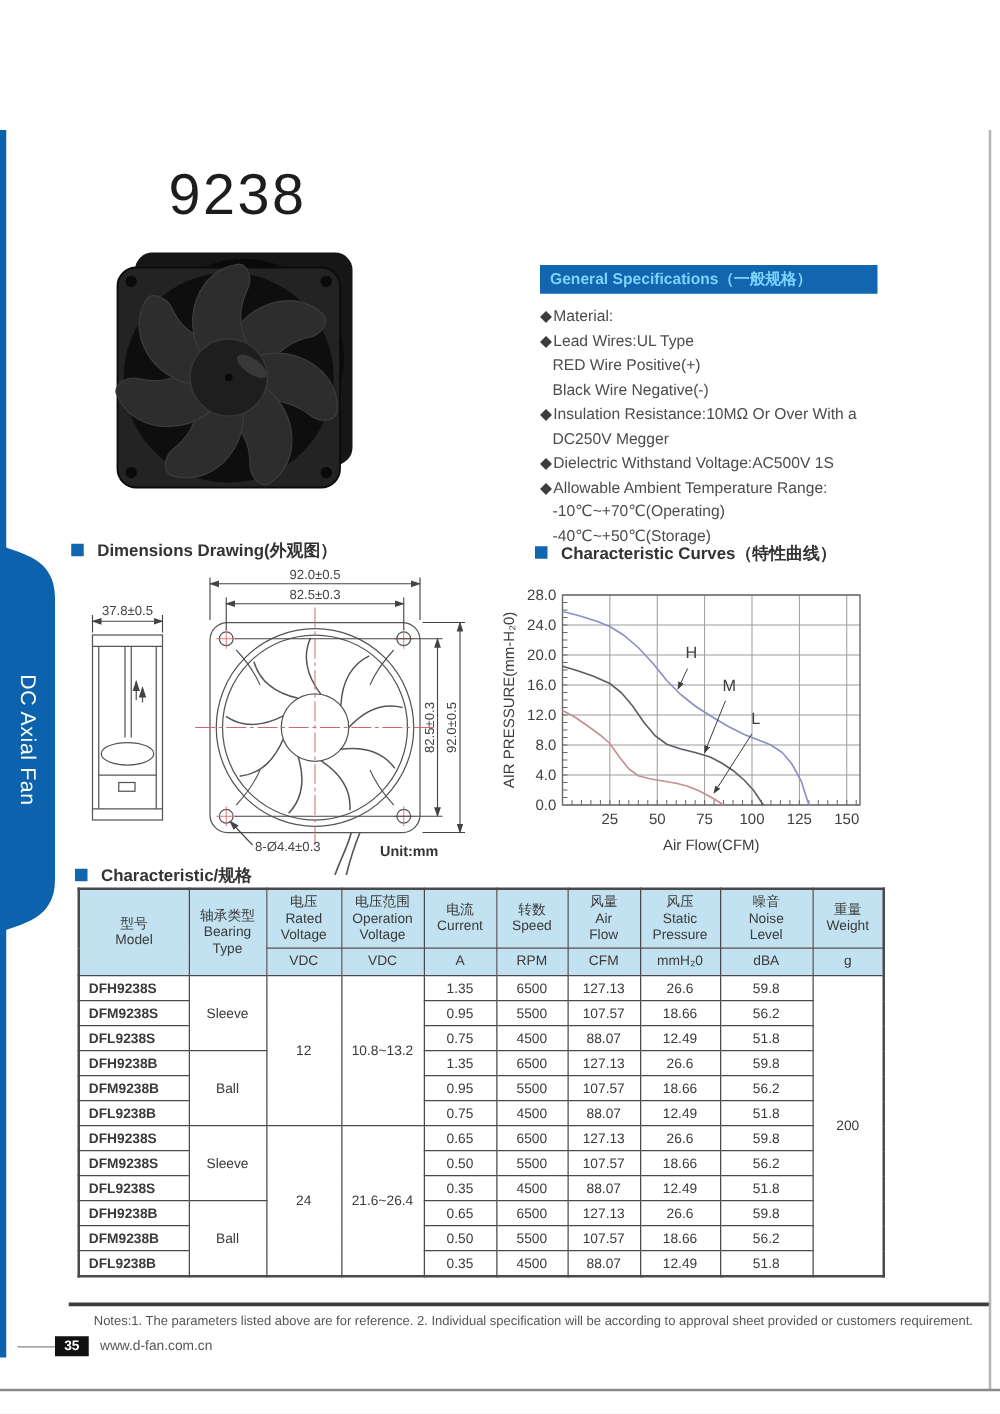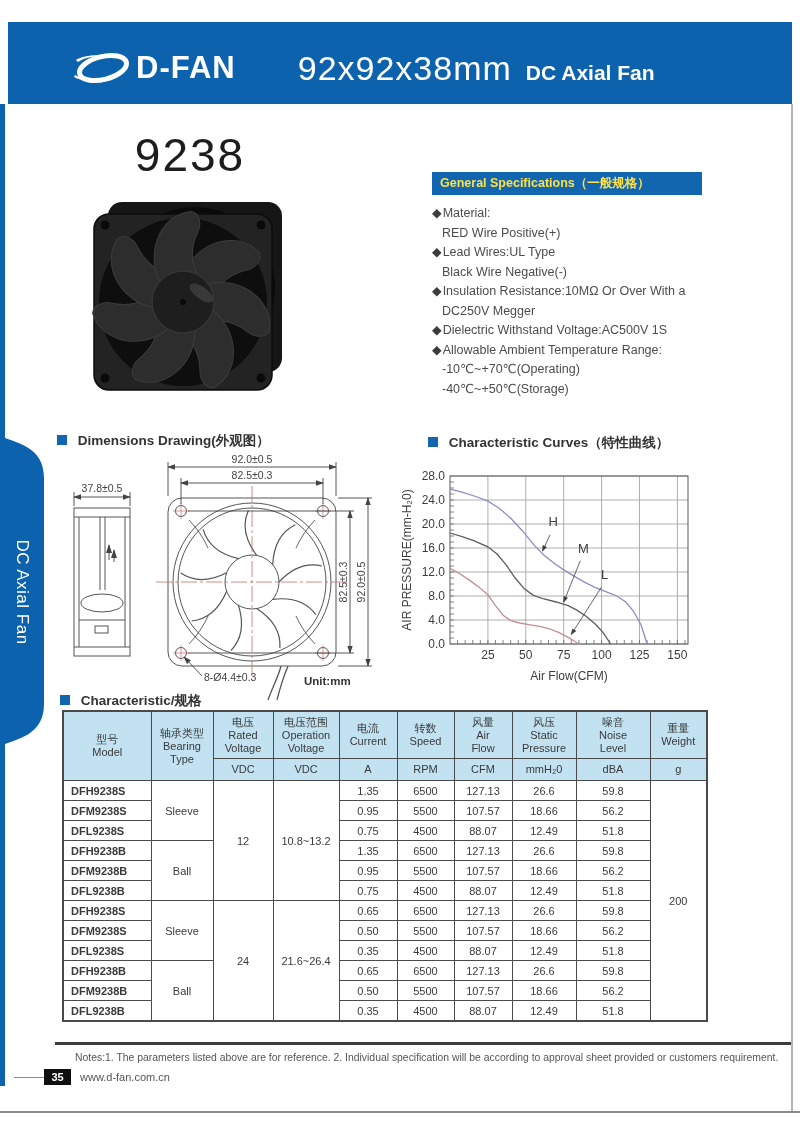--- a/index.html
+++ b/index.html
@@ -17,22 +17,22 @@
   .lstrip{position:absolute;left:0;top:104px;width:5px;height:982px;background:#0d62ae;}
   .side-tab{position:absolute;left:0;top:436px;width:46px;height:310px;}
   .side-tab-label{position:absolute;left:-58px;top:146px;width:160px;text-align:center;
         transform:rotate(90deg);color:#fff;font-size:17px;letter-spacing:.5px;}
   
   .model-title{position:absolute;left:110px;top:128px;width:160px;text-align:center;
         font-size:46px;color:#1d1d1d;letter-spacing:2px;font-weight:400;}
   .fan-photo{position:absolute;left:92px;top:200px;}
   
   .gs{position:absolute;left:432px;top:172px;width:330px;}
-  .gs-bar{width:262px;background:#1266b0;color:#fde047;font-size:12.5px;font-weight:bold;
-        padding:3px 0 3px 8px;}
+  .gs-bar{width:262px;background:#1266b0;color:#7dd3fc;font-size:12.5px;font-weight:bold;
+        padding:3px 0 3px 8px;margin-top:40px;}
   .gs-list{margin-top:9px;font-size:12.5px;color:#4c4c4c;line-height:19.5px;}
   .gs-line{white-space:nowrap;}
   .gs-line .dia{color:#3c3c3c;margin-right:1px;}
   .gs-line.cont{padding-left:10px;}
   
   .sec-h{position:absolute;font-size:13.5px;font-weight:bold;color:#333;}
   .sec-h .sq{display:inline-block;width:10px;height:10px;background:#1266b0;margin-right:7px;}
   
   .dim-svg text{font-family:"Liberation Sans","DejaVu Sans",sans-serif;font-size:10.5px;fill:#444;}
   .dim-svg .unit{font-size:11.5px;font-weight:bold;fill:#333;}
@@ -63,32 +63,20 @@
         color:#fff;font-size:11px;font-weight:bold;text-align:center;line-height:16px;}
   .site{position:absolute;left:80px;top:1071px;font-size:11px;color:#555;}
   .edge-r{position:absolute;left:791px;top:104px;width:2px;height:1008px;background:#b5b5b5;}
   .edge-b{position:absolute;left:0;top:1111px;width:800px;height:2px;background:#8a8a8a;}
 </style>
 </head>
 <body>
 
 <div class="page">
 
-  <div class="band">
-    <div class="logo">
-      <svg width="58" height="40" viewBox="0 0 58 40">
-        <ellipse cx="31" cy="20" rx="24" ry="11.5" fill="none" stroke="#ffffff" stroke-width="5" transform="rotate(-14 31 20)"></ellipse>
-        <path d="M3,27 C10,31 22,33 34,31 C24,34 10,34 2,29 Z" fill="#ffffff"></path>
-        <path d="M6,14 C13,9 26,7 38,9 C27,6 12,7 4,12 Z" fill="#ffffff"></path>
-      </svg>
-      <span class="logo-text">D-FAN</span>
-    </div>
-    <span class="hd-title">92x92x38mm</span>
-    <span class="hd-sub">DC Axial Fan</span>
-  </div>
 
   <div class="lstrip"></div>
   <div class="side-tab">
     <svg width="46" height="310" viewBox="0 0 46 310">
       <path d="M0,0 C16,7 44,10 44,42 L44,268 C44,300 16,303 0,310 Z" fill="#0d62ae"></path>
     </svg>
     <div class="side-tab-label">DC Axial Fan</div>
   </div>
 
   <div class="model-title">9238</div>
@@ -117,22 +105,22 @@
     <circle cx="13" cy="25" r="4.5" fill="#0a0a0a"></circle>
     <circle cx="169" cy="25" r="4.5" fill="#0a0a0a"></circle>
     <circle cx="13" cy="178" r="4.5" fill="#0a0a0a"></circle>
     <circle cx="169" cy="178" r="4.5" fill="#0a0a0a"></circle>
   </svg>
 
   <div class="gs">
     <div class="gs-bar">General Specifications（一般规格）</div>
     <div class="gs-list" id="gen-list">
         <div class="gs-line"><span class="dia">◆</span>Material:</div>
+        <div class="gs-line"><span class="dia">◆</span>Lead Wires:UL Type</div>
         <div class="gs-line cont">RED Wire Positive(+)</div>
-        <div class="gs-line"><span class="dia">◆</span>Lead Wires:UL Type</div>
         <div class="gs-line cont">Black Wire Negative(-)</div>
         <div class="gs-line"><span class="dia">◆</span>Insulation Resistance:10MΩ Or Over With a</div>
         <div class="gs-line cont">DC250V Megger</div>
         <div class="gs-line"><span class="dia">◆</span>Dielectric Withstand Voltage:AC500V 1S</div>
         <div class="gs-line"><span class="dia">◆</span>Allowable Ambient Temperature Range:</div>
         <div class="gs-line cont">-10℃~+70℃(Operating)</div>
         <div class="gs-line cont">-40℃~+50℃(Storage)</div>
       </div>
   </div>
 

